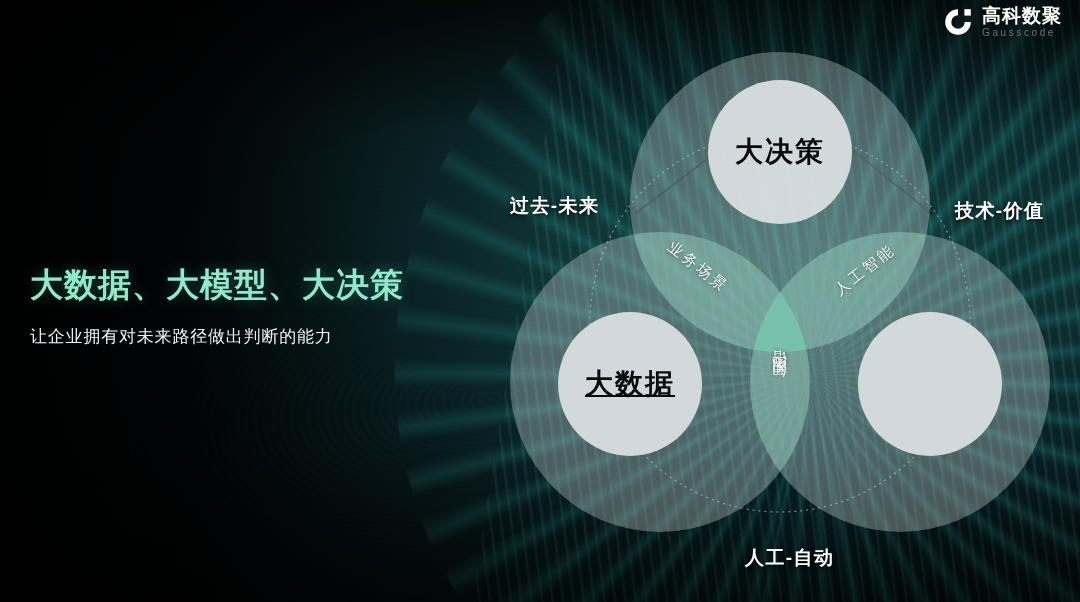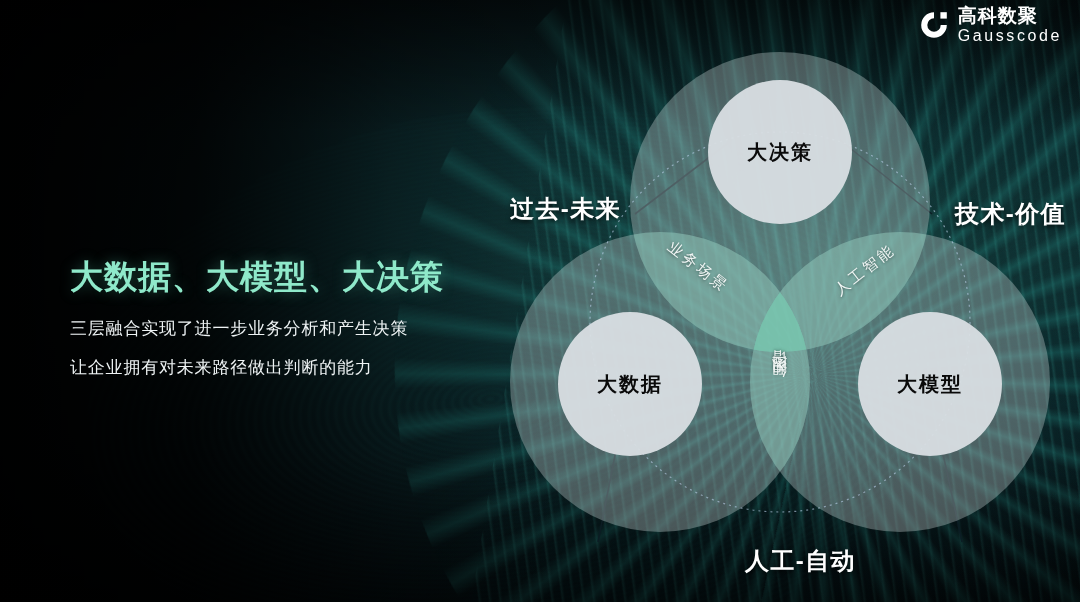--- a/index.html
+++ b/index.html
@@ -84,26 +84,26 @@
   }
   .logo-mark{
     position:relative;width:30px;height:30px;flex:none;
   }
   .logo-mark svg{display:block;width:30px;height:30px;}
   .logo-text{display:flex;flex-direction:column;line-height:1;}
   .logo-cn{
     color:#ffffff;font-size:19px;font-weight:700;letter-spacing:1px;
   }
   .logo-en{
-    color:#ffffff;font-size:16px;font-weight:400;letter-spacing:2.6px;margin-top:3px;
+    color:#737373;font-size:10px;font-weight:400;letter-spacing:2.6px;margin-top:3px;
   }
 
   
   .copy{
-    position:absolute;left:30px;top:255px;z-index:30;margin-left:40px;
+    position:absolute;left:30px;top:263px;z-index:30;
   }
   .copy-title{
     font-size:33px;font-weight:700;letter-spacing:1px;
     color:#8fe9ca;
     margin:0 0 17px 0;
     text-shadow:0 0 14px rgba(94,214,178,.35);
     white-space:nowrap;
   }
   .copy-line{
     font-size:17px;font-weight:400;color:#eef3f4;
@@ -116,28 +116,28 @@
     position:absolute;left:500px;top:22px;
     width:560px;height:530px;z-index:20;
   }
   .venn svg{display:block;width:560px;height:530px;overflow:visible;}
 
   .lbl{
     position:absolute;z-index:32;white-space:nowrap;
     pointer-events:none;
   }
   .lbl-core{
-    font-size:20px;font-weight:700;color:#0a0a0a;letter-spacing:2px;
+    font-size:28px;font-weight:700;color:#0a0a0a;letter-spacing:2px;
   }
   .lbl-overlap{
     font-size:15px;font-weight:400;color:#f2f7f6;letter-spacing:3px;
     text-shadow:0 1px 3px rgba(0,0,0,.45);
   }
   .lbl-outer{
-    font-size:24px;font-weight:700;color:#ffffff;letter-spacing:1.4px;
+    font-size:19px;font-weight:700;color:#ffffff;letter-spacing:1.4px;
     text-shadow:0 2px 5px rgba(0,0,0,.8);
   }
   .lbl-center-vert{
     font-size:15px;font-weight:400;color:#f2f7f6;letter-spacing:4px;
     text-shadow:0 1px 3px rgba(0,0,0,.4);
     writing-mode:vertical-rl;text-orientation:upright;
   }
 </style>
 </head>
 <body>
@@ -159,21 +159,20 @@
       </svg>
     </span>
     <span class="logo-text">
       <span class="logo-cn">高科数聚</span>
       <span class="logo-en">Gausscode</span>
     </span>
   </div>
 
   <div class="copy">
     <div class="copy-title">大数据、大模型、大决策</div>
-    <div class="copy-line">三层融合实现了进一步业务分析和产生决策</div>
     <div class="copy-line">让企业拥有对未来路径做出判断的能力</div>
   </div>
 
   <div class="venn">
     <svg viewBox="0 0 560 530">
       <defs>
         <clipPath id="clipTop">
             <circle cx="280" cy="180" r="150"></circle>
           </clipPath>
         <clipPath id="clipBL">
@@ -212,22 +211,21 @@
       </g>
 
       <circle cx="280" cy="300" r="190" fill="none" stroke="#b9cfe8" stroke-width="1.2" stroke-dasharray="2 4" opacity=".62"></circle>
 
       <circle cx="280" cy="130" r="72" fill="#d9dee3" fill-opacity="0.95"></circle>
       <circle cx="130" cy="362" r="72" fill="#d9dee3" fill-opacity="0.95"></circle>
       <circle cx="430" cy="362" r="72" fill="#d9dee3" fill-opacity="0.95"></circle>
     </svg>
 
     <div class="lbl lbl-core" style="left:280px;top:130px;transform:translate(-50%,-50%);">大决策</div>
-    <div class="lbl lbl-core" style="left:130px;top:362px;transform:translate(-50%,-50%);">大数据</div>
-    <div class="lbl lbl-core" style="left:430px;top:362px;transform:translate(-50%,-50%);">大模型</div>
+    <div class="lbl lbl-core" style="left:130px;top:362px;transform:translate(-50%,-50%);text-decoration:underline;">大数据</div>
 
     <div class="lbl lbl-overlap" style="left:198px;top:245px;transform:translate(-50%,-50%) rotate(38deg);">业务场景</div>
     <div class="lbl lbl-overlap" style="left:365px;top:248px;transform:translate(-50%,-50%) rotate(-38deg);">人工智能</div>
     <div class="lbl lbl-center-vert" style="left:280px;top:360px;transform:translate(-50%,-50%) rotate(180deg);">知识图谱</div>
   </div>
 
   <div class="lbl lbl-outer" style="position:absolute;left:510px;top:193px;z-index:34;">过去-未来</div>
   <div class="lbl lbl-outer" style="position:absolute;left:955px;top:198px;z-index:34;">技术-价值</div>
   <div class="lbl lbl-outer" style="position:absolute;left:745px;top:531px;z-index:34;margin-top:14px;">人工-自动</div>
 

